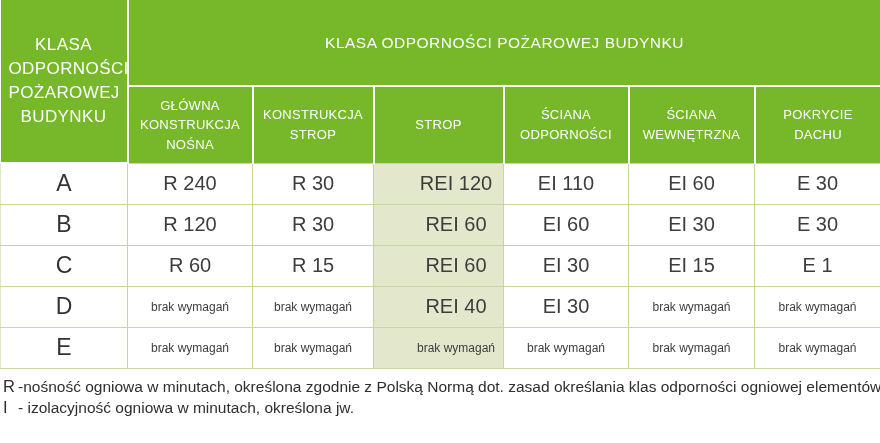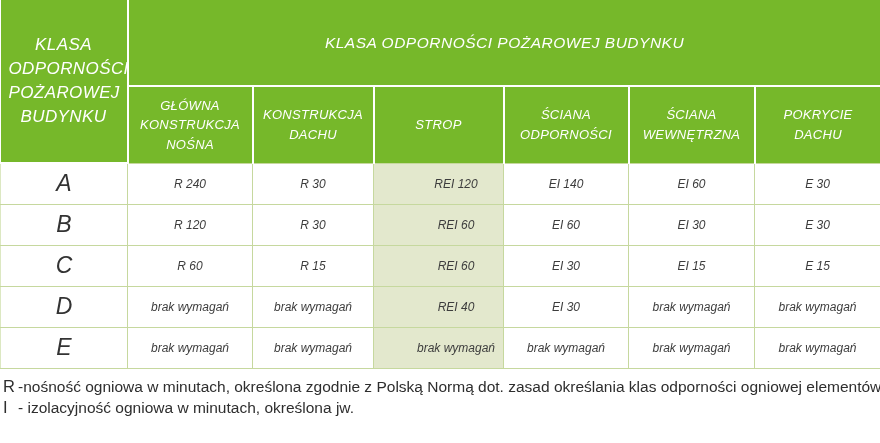--- a/index.html
+++ b/index.html
@@ -7,21 +7,20 @@
     margin: 0; padding: 0;
     width: 880px; height: 443px;
     background: #ffffff;
     font-family: "Liberation Sans", sans-serif;
     overflow: hidden;
   }
   table.fire-table {
     border-collapse: collapse;
     table-layout: fixed;
     width: 880px;
-    font-style: italic;
   }
   
   th {
     background: #76b82a;
     color: #ffffff;
     font-weight: 400;
     text-align: center;
     vertical-align: middle;
     border: 2px solid #ffffff;
     padding: 0;
@@ -47,21 +46,21 @@
     padding: 0 9px;
     border-bottom: none;
   }
   th.sub:last-child { border-right: none; margin-top: 40px; }
   
   td {
     border: 1px solid #c6d89e;
     color: #3d3d3d;
     text-align: center;
     vertical-align: middle;
-    font-size: 12px;
+    font-size: 20px;
     padding: 0;
     background: #ffffff;
   }
   td.rowlabel {
     font-size: 23px;
     color: #333333;
     border-left: 1px solid #dce8c2;
   }
   td.shaded { background: #e3e8cd; padding-left: 35px; }
   td.small { font-size: 12px; }
@@ -97,54 +96,54 @@
       <col style="width:126px">
       <col style="width:126px">
   </colgroup>
   <thead>
     <tr class="hdr-main">
       <th class="corner" rowspan="2">KLASA ODPORNOŚCI POŻAROWEJ BUDYNKU</th>
       <th class="main" colspan="6">KLASA ODPORNOŚCI POŻAROWEJ BUDYNKU</th>
     </tr>
     <tr class="hdr-sub">
       <th class="sub">GŁÓWNA KONSTRUKCJA NOŚNA</th>
-      <th class="sub">KONSTRUKCJA DACHU</th>
+      <th class="sub">KONSTRUKCJA STROP</th>
       <th class="sub">STROP</th>
       <th class="sub">ŚCIANA ODPORNOŚCI</th>
       <th class="sub">ŚCIANA WEWNĘTRZNA</th>
       <th class="sub">POKRYCIE DACHU</th>
     </tr>
   </thead>
   <tbody>
     <tr class="datarow">
       <td class="rowlabel">A</td>
       <td class="value">R 240</td>
       <td class="value">R 30</td>
       <td class="value shaded">REI 120</td>
-      <td class="value">EI 140</td>
+      <td class="value">EI 110</td>
       <td class="value">EI 60</td>
       <td class="value">E 30</td>
     </tr>
     <tr class="datarow">
       <td class="rowlabel">B</td>
       <td class="value">R 120</td>
       <td class="value">R 30</td>
       <td class="value shaded">REI 60</td>
       <td class="value">EI 60</td>
       <td class="value">EI 30</td>
       <td class="value">E 30</td>
     </tr>
     <tr class="datarow">
       <td class="rowlabel">C</td>
       <td class="value">R 60</td>
       <td class="value">R 15</td>
       <td class="value shaded">REI 60</td>
       <td class="value">EI 30</td>
       <td class="value">EI 15</td>
-      <td class="value">E 15</td>
+      <td class="value">E 1</td>
     </tr>
     <tr class="datarow">
       <td class="rowlabel">D</td>
       <td class="value small">brak wymagań</td>
       <td class="value small">brak wymagań</td>
       <td class="value shaded">REI 40</td>
       <td class="value">EI 30</td>
       <td class="value small">brak wymagań</td>
       <td class="value small">brak wymagań</td>
     </tr>

